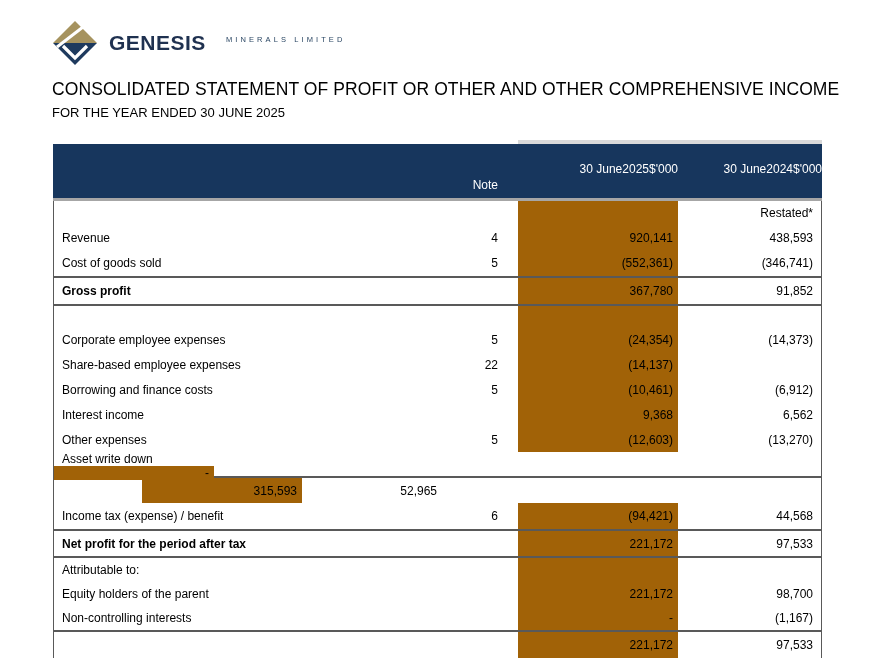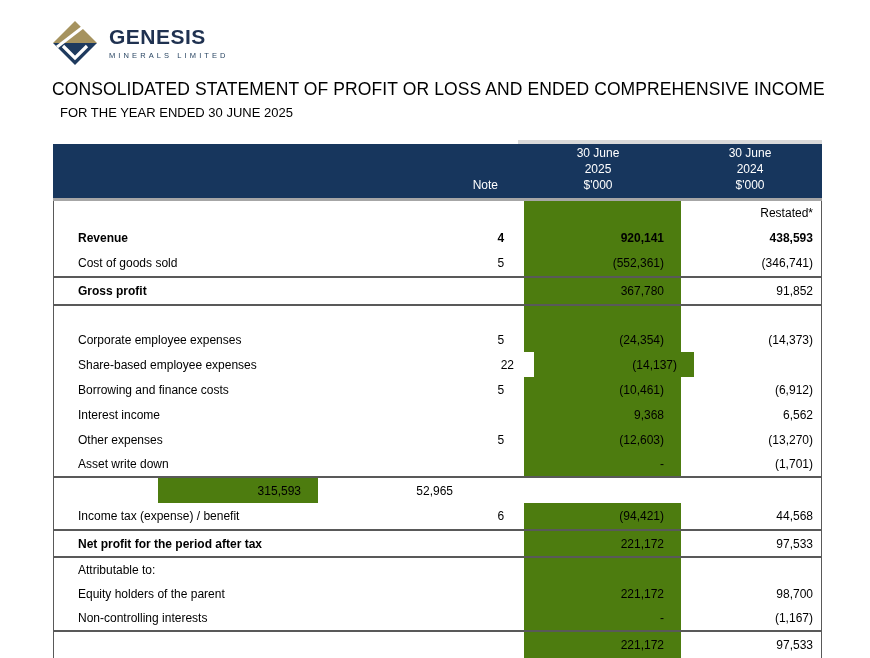--- a/index.html
+++ b/index.html
@@ -3,45 +3,45 @@
 <meta charset="utf-8">
 <style>
   html,body{margin:0;padding:0;}
   body{
     width:870px;height:658px;position:relative;background:#ffffff;
     font-family:"Liberation Sans", sans-serif;overflow:hidden;color:#000;
   }
   
   .logo{position:absolute;left:52px;top:20px;display:flex;align-items:center;gap:11px;}
   .logo-mark{width:46px;height:46px;display:block;}
-  .logo-text{display:flex;flex-direction:column;justify-content:center;}
+  .logo-text{display:flex;justify-content:center;gap:20px;}
   .company{font-size:21px;font-weight:bold;color:#1f3150;letter-spacing:0.5px;line-height:22px;}
   .tagline{font-size:7.5px;font-weight:500;letter-spacing:3.1px;color:#2a4663;margin-top:3px;}
   
   .doc-title{position:absolute;left:52px;top:79px;font-size:17.5px;letter-spacing:0.1px;white-space:nowrap;}
-  .doc-subtitle{position:absolute;left:60px;top:105px;font-size:13px;white-space:nowrap;}
+  .doc-subtitle{position:absolute;left:52px;top:105px;font-size:13px;white-space:nowrap;}
   
   .fin-table{position:absolute;left:53px;top:140px;width:769px;}
   .top-strip{height:4px;display:flex;}
   .strip-left{width:465px;}
   .strip-right{width:304px;background:#d9d9d9;}
   .thead{height:54px;background:#17365d;display:flex;color:#ffffff;}
   .h-label{width:377px;}
   .h-note{width:88px;display:flex;align-items:flex-end;justify-content:flex-end;
           padding:0 20px 6px 0;box-sizing:border-box;font-size:12px;}
-  .h-col{display:flex;flex-direction:column;justify-content:flex-end;align-items:center;
+  .h-col{display:flex;flex-direction:row;justify-content:flex-end;align-items:center;
          padding-bottom:5px;box-sizing:border-box;font-size:12px;line-height:16px;}
   .h-col.c2025{width:160px;}
   .h-col.c2024{width:144px;}
   .underline{height:3px;background:#a6a6a6;}
   .tbody{border-left:1px solid #595959;border-right:1px solid #595959;box-sizing:border-box;width:769px;}
-  .row{display:flex;align-items:stretch;font-size:12px;margin-left:16px;}
+  .row{display:flex;align-items:stretch;font-size:12px;}
   .c-label{width:376px;padding-left:8px;box-sizing:border-box;display:flex;align-items:center;}
   .c-note{width:88px;padding-right:20px;box-sizing:border-box;display:flex;align-items:center;justify-content:flex-end;}
-  .c-v1{width:160px;padding-right:17px;box-sizing:border-box;background:#4d7c0f;
+  .c-v1{width:160px;padding-right:5px;box-sizing:border-box;background:#a16207;
         display:flex;align-items:center;justify-content:flex-end;}
   .c-v2{width:143px;padding-right:8px;box-sizing:border-box;display:flex;align-items:center;justify-content:flex-end;}
   .row.bold .c-label{font-weight:bold;}
   .hline{height:2px;background:#595959;}
 </style>
 </head>
 <body>
 
 <div class="logo">
   <svg class="logo-mark" viewBox="0 0 46 46">
@@ -49,21 +49,21 @@
     <polygon points="1,23 45,23 23,45" fill="#1e3a5e"></polygon>
     <line x1="31" y1="7" x2="5" y2="27" stroke="#ffffff" stroke-width="3"></line>
     <polyline points="11,26 23,38 35,26" fill="none" stroke="#ffffff" stroke-width="3.2"></polyline>
   </svg>
   <div class="logo-text">
     <div class="company">GENESIS</div>
     <div class="tagline">MINERALS LIMITED</div>
   </div>
 </div>
 
-<div class="doc-title">CONSOLIDATED STATEMENT OF PROFIT OR LOSS AND ENDED COMPREHENSIVE INCOME</div>
+<div class="doc-title">CONSOLIDATED STATEMENT OF PROFIT OR OTHER AND OTHER COMPREHENSIVE INCOME</div>
 <div class="doc-subtitle">FOR THE YEAR ENDED 30 JUNE 2025</div>
 
 <div class="fin-table">
   <div class="top-strip">
     <div class="strip-left"></div>
     <div class="strip-right"></div>
   </div>
   <div class="thead">
     <div class="h-label"></div>
     <div class="h-note">Note</div>
@@ -79,21 +79,21 @@
     </div>
   </div>
   <div class="underline"></div>
   <div class="tbody" id="table-body">
       <div class="row" style="height: 24px;">
         <div class="c-label"></div>
         <div class="c-note"></div>
         <div class="c-v1"></div>
         <div class="c-v2">Restated*</div>
       </div>
-      <div class="row" style="height: 25px; font-weight: bold;">
+      <div class="row" style="height: 25px;">
         <div class="c-label">Revenue</div>
         <div class="c-note">4</div>
         <div class="c-v1">920,141</div>
         <div class="c-v2">438,593</div>
       </div>
       <div class="row" style="height: 26px;">
         <div class="c-label">Cost of goods sold</div>
         <div class="c-note">5</div>
         <div class="c-v1">(552,361)</div>
         <div class="c-v2">(346,741)</div>
@@ -134,21 +134,21 @@
         <div class="c-note"></div>
         <div class="c-v1">9,368</div>
         <div class="c-v2">6,562</div>
       </div>
       <div class="row" style="height: 25px;">
         <div class="c-label">Other expenses</div>
         <div class="c-note">5</div>
         <div class="c-v1">(12,603)</div>
         <div class="c-v2">(13,270)</div>
       </div>
-      <div class="row" style="height: 24px;">
+      <div class="row" style="height: 24px; flex-direction: column;">
         <div class="c-label">Asset write down</div>
         <div class="c-note"></div>
         <div class="c-v1">-</div>
         <div class="c-v2">(1,701)</div>
       </div>
       <div class="hline"></div>
       <div class="row bold" style="height: 25px;">
         <div class="c-note"></div>
         <div class="c-v1">315,593</div>
         <div class="c-v2">52,965</div>

